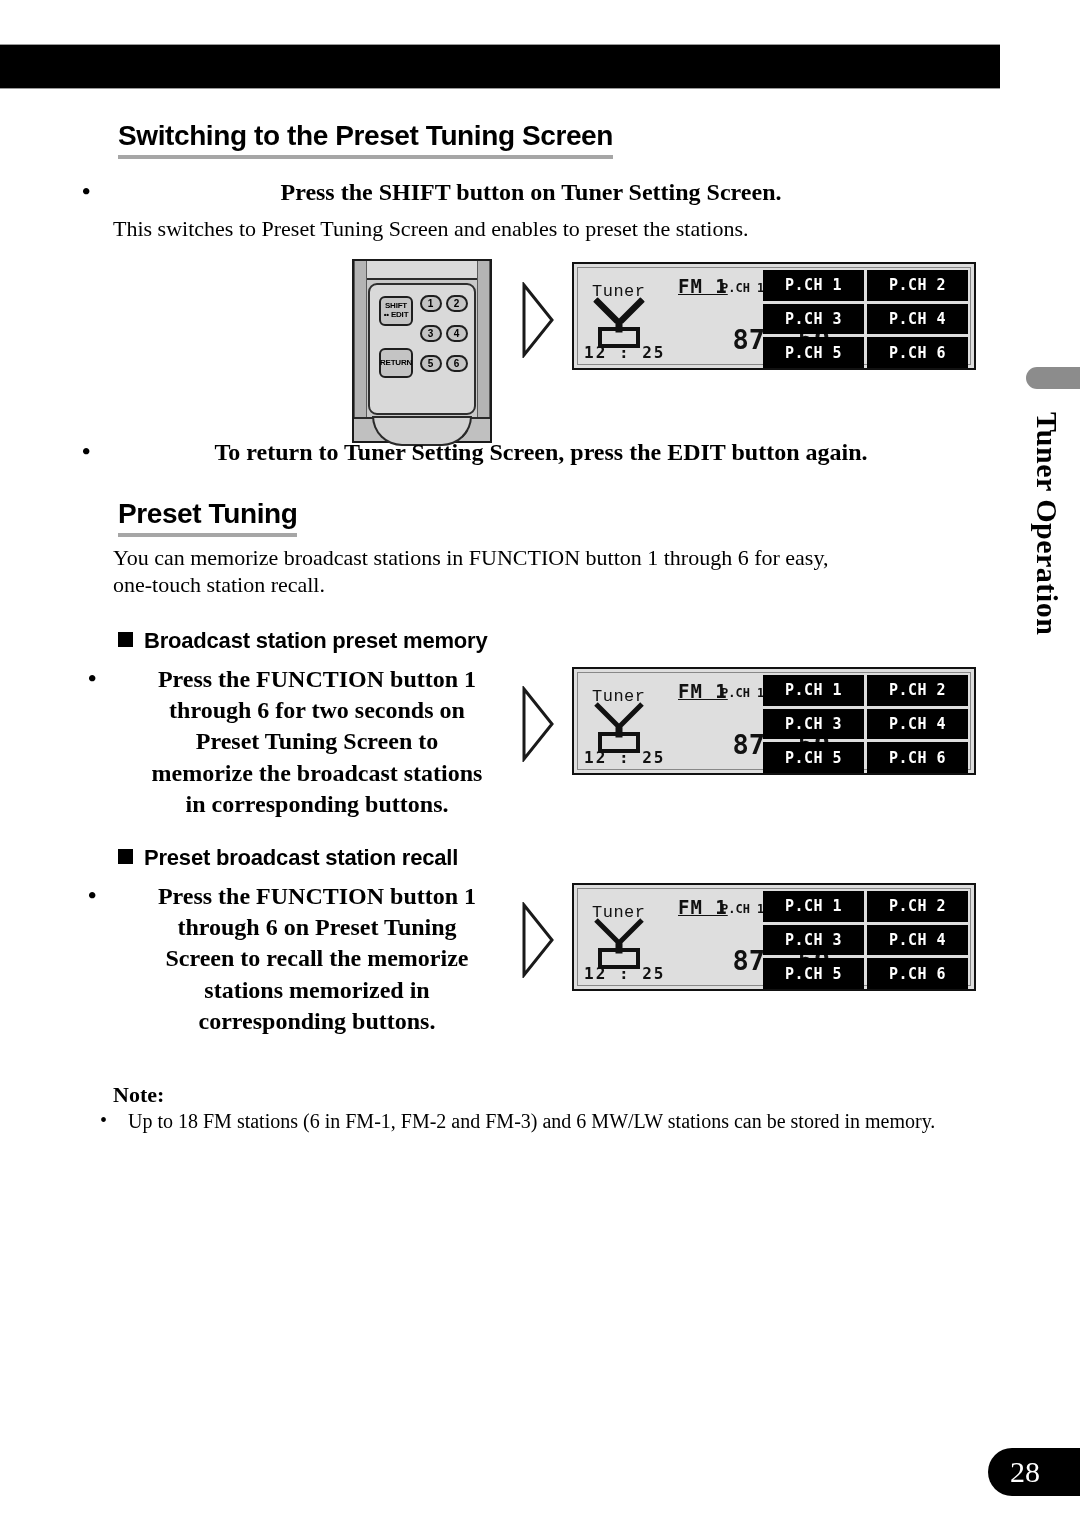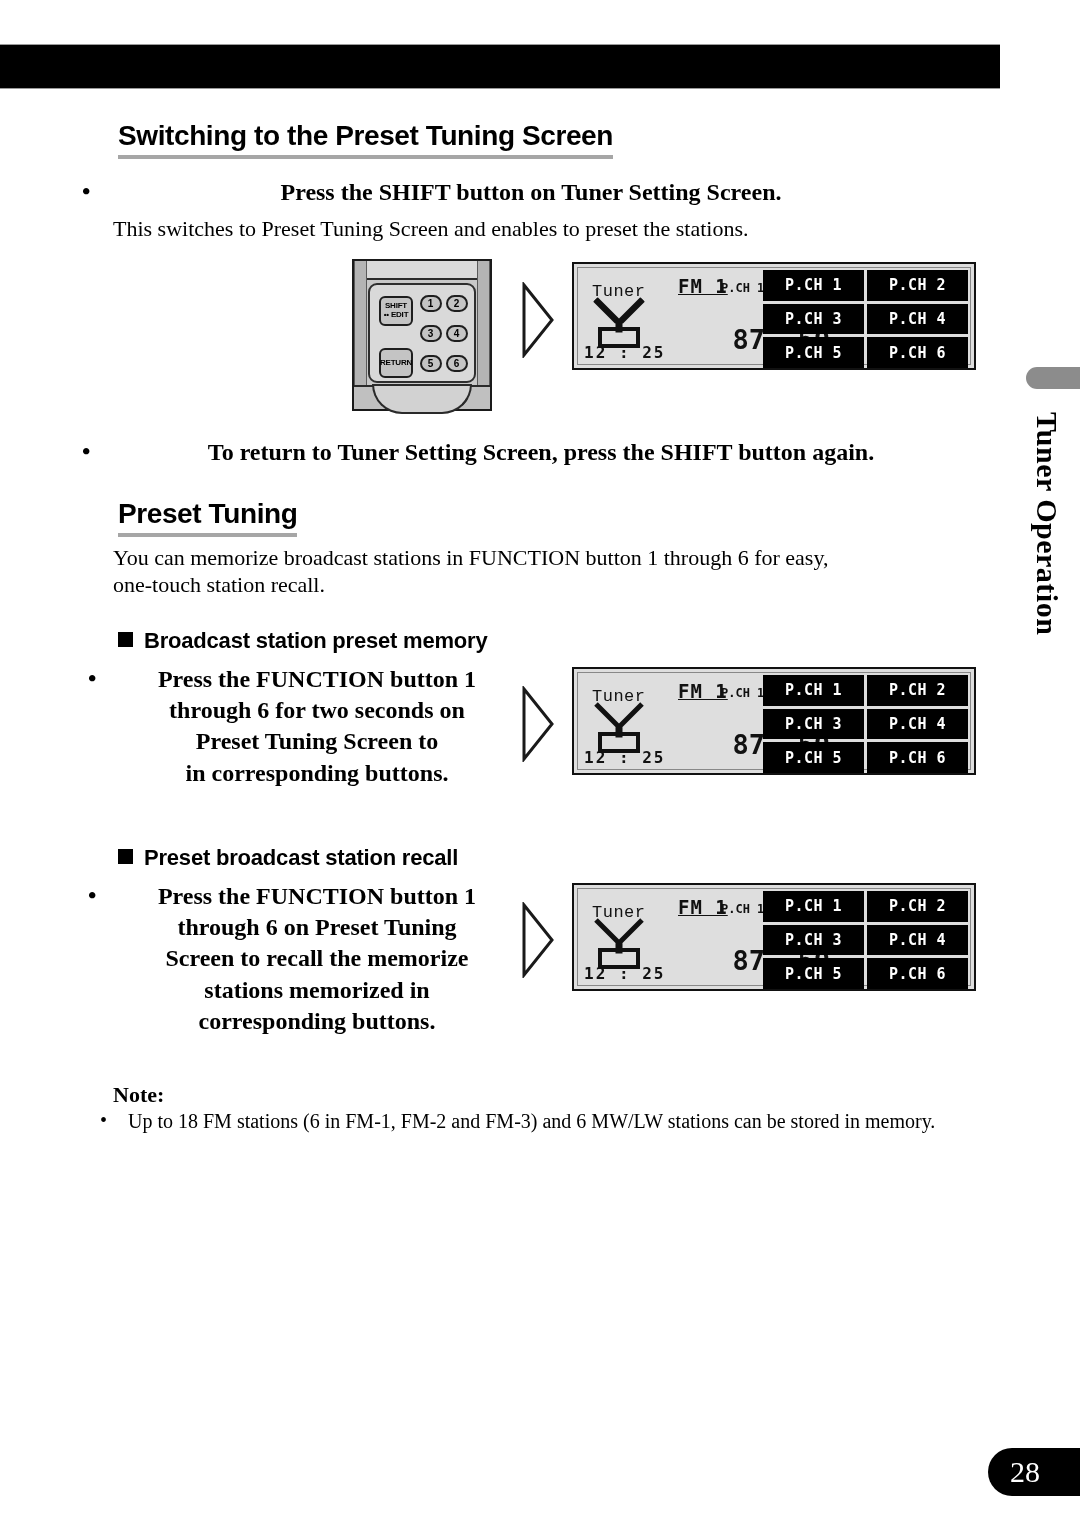--- a/index.html
+++ b/index.html
@@ -155,21 +155,21 @@
     padding-left: 22px;
     box-sizing: border-box;
   }
 
   
   .remote {
     position: absolute;
     left: 352px;
     top: 259px;
     width: 140px;
-    height: 152px;
+    height: 184px;
     background: #c8c8c8;
     border: 2px solid #1a1a1a;
     box-sizing: border-box;
   }
   .remote .rail-l, .remote .rail-r {
     position: absolute;
     top: 0; bottom: 0;
     width: 11px;
     background: #b4b4b4;
     border-right: 1px solid #5a5a5a;
@@ -453,39 +453,40 @@
       <div class="pch">P.CH 3</div>
       <div class="pch">P.CH 4</div>
       <div class="pch">P.CH 5</div>
       <div class="pch">P.CH 6</div>
     </div>
   </div>
 </div>
 
 <div class="bullet-bold" style="left:82px; top:437px; width:880px;">
   <span class="dot">•</span>
-  <span class="txt">To return to Tuner Setting Screen, press the SHIFT button again.</span>
+  <span class="txt">To return to Tuner Setting Screen, press the EDIT button again.</span>
 </div>
 
 <div class="h1-block" style="top:498px;">
   <span class="h1-title">Preset Tuning</span>
 </div>
 
 <div class="body-text" style="left:113px; top:543px; width:860px;">You can memorize broadcast stations in FUNCTION button 1 through 6 for easy,</div>
 <div class="body-text" style="left:113px; top:570px; width:860px;">one-touch station recall.</div>
 
 <div class="sq-head" style="left:78px; top:628px;">
   <span class="sq"></span><span>Broadcast station preset memory</span>
 </div>
 
 <div class="bullet-bold" style="left:88px; top:664px; width:420px;">
   <span class="dot">•</span>
   <span class="txt">Press the FUNCTION button 1</span>
   <span class="txt">through 6 for two seconds on</span>
   <span class="txt">Preset Tuning Screen to</span>
+  <span class="txt">memorize the broadcast stations</span>
   <span class="txt">in corresponding buttons.</span>
 </div>
 
 <div class="arrow" style="left:521px; top:686px;">
   <svg viewBox="0 0 34 76">
       <polygon points="3,3 31,38 3,73" fill="#ffffff" stroke="#1a1a1a" stroke-width="3" stroke-linejoin="miter"></polygon>
     </svg>
 </div>
 
 <div class="lcd" style="left:572px; top:667px;">

